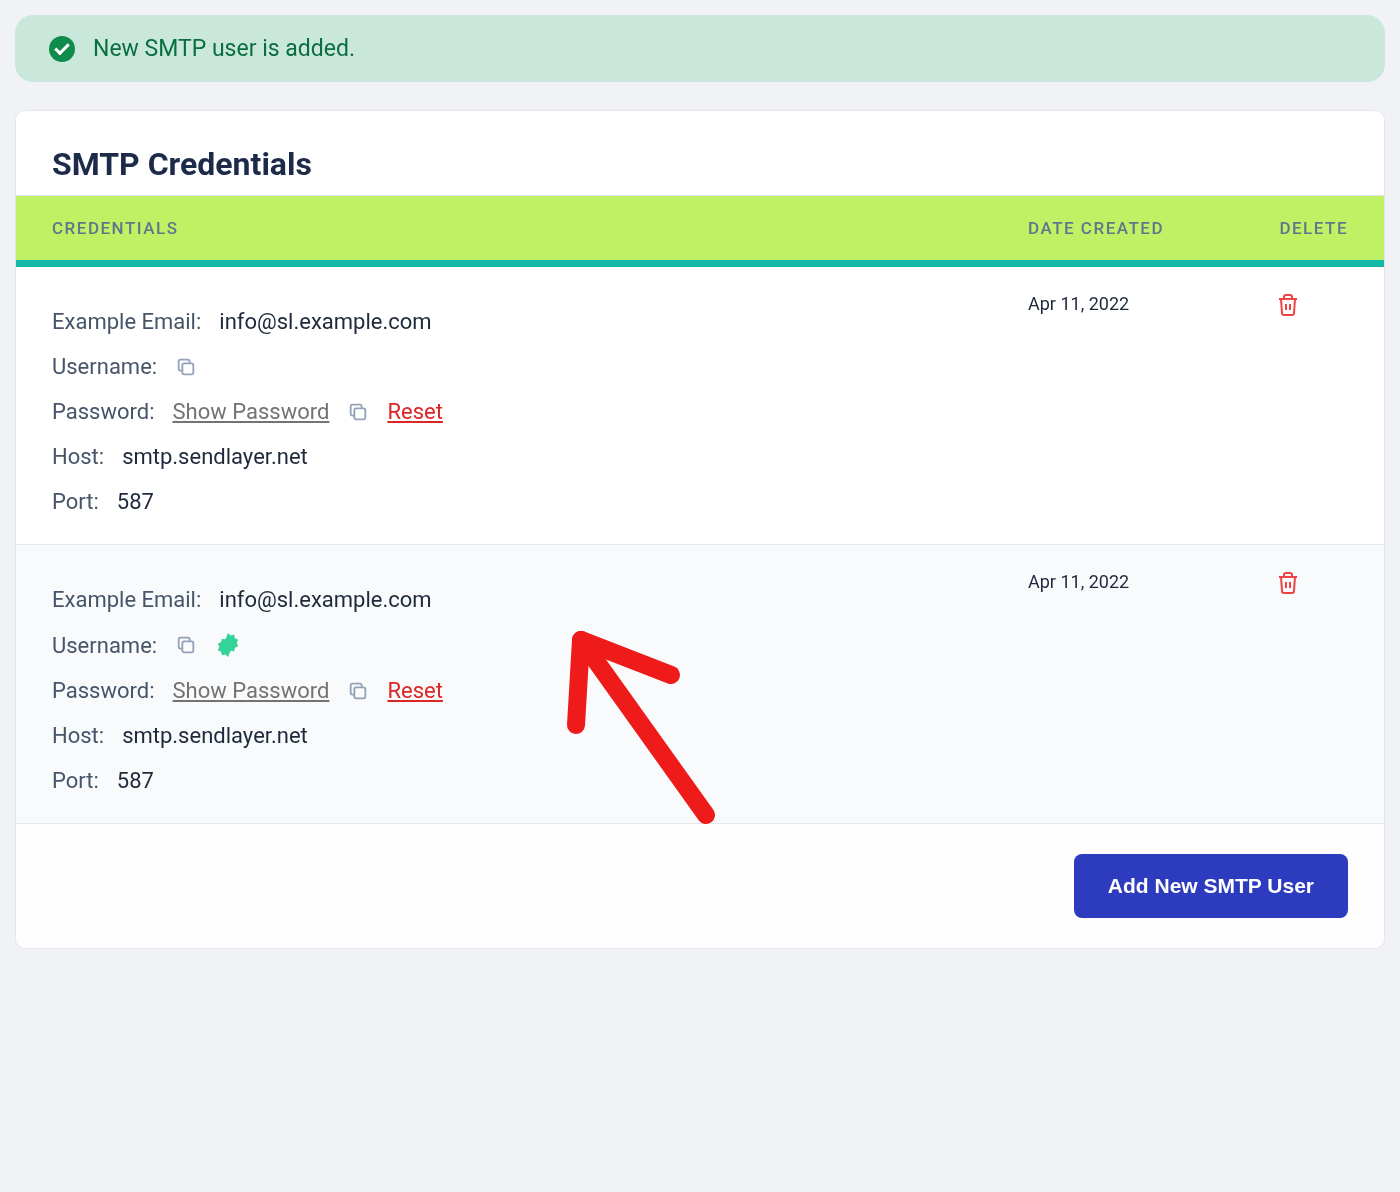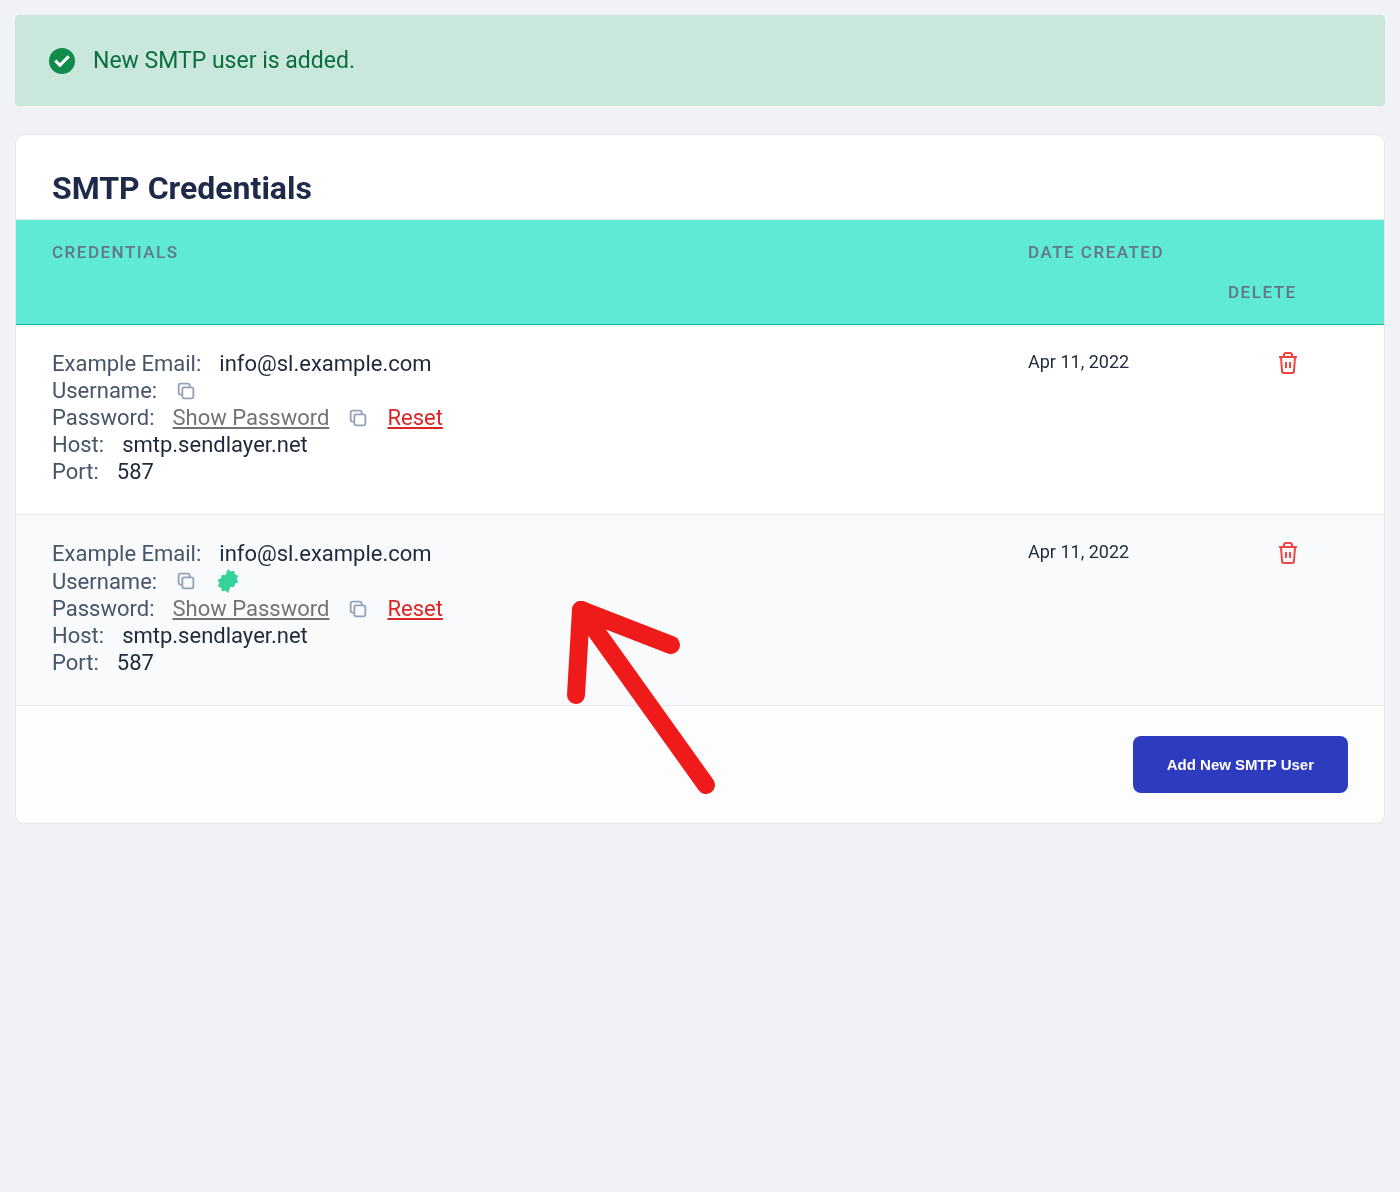--- a/index.html
+++ b/index.html
@@ -8,22 +8,22 @@
       box-sizing: border-box;
     }
     body {
       font-family: -apple-system, BlinkMacSystemFont, "Segoe UI", Roboto, Helvetica, Arial, sans-serif;
       background: #f1f2f5;
       padding: 15px;
       color: #1e293b;
     }
     .alert {
       background: #c9e8db;
-      border-radius: 4px;
-      padding: 32px 34px;
+      border-radius: 18px;
+      padding: 20px 34px;
       display: flex;
       align-items: center;
       gap: 18px;
       margin-bottom: 28px;
     }
     .alert .icon-circle {
       width: 26px;
       height: 26px;
       background: #0f8c4c;
       border-radius: 50%;
@@ -56,48 +56,48 @@
     }
     .card-title {
       font-size: 32px;
       font-weight: 700;
       color: #1e2a4a;
     }
     .table-header {
       display: grid;
       grid-template-columns: 1fr 200px 120px;
       padding: 22px 36px;
-      background: #5eead4;
-      border-bottom: 1px solid #14b8a6;
+      background: #bef264;
+      border-bottom: 7px solid #14b8a6;
     }
     .th {
       font-size: 17px;
       font-weight: 500;
       color: #64748b;
       letter-spacing: 1.5px;
       text-transform: uppercase;
     }
     .th.center {
-      text-align: left;
-      margin-top: 40px;
+      text-align: right;
     }
     .row {
       display: grid;
       grid-template-columns: 1fr 200px 120px;
       padding: 26px 36px 30px 36px;
       border-bottom: 1px solid #e5e7eb;
       align-items: start;
     }
     .row.highlighted {
       background: #f8fafc;
     }
     .cred-block {
       display: flex;
       flex-direction: column;
-      gap: 2px;
+      gap: 20px;
+      margin-top: 16px;
     }
     .cred-line {
       display: flex;
       align-items: center;
       gap: 18px;
       font-size: 22px;
       flex-wrap: wrap;
     }
     .label {
       color: #475569;
@@ -163,21 +163,21 @@
     }
     .card-footer {
       padding: 30px 36px;
       display: flex;
       justify-content: flex-end;
       background: #fdfdfd;
     }
     .btn-primary {
       background: #2d3bbf;
       color: #ffffff;
-      font-size: 15px;
+      font-size: 21px;
       font-weight: 600;
       padding: 20px 34px;
       border: none;
       border-radius: 8px;
       cursor: pointer;
     }
     .annotation-arrow {
       position: absolute;
       pointer-events: none;
     }

